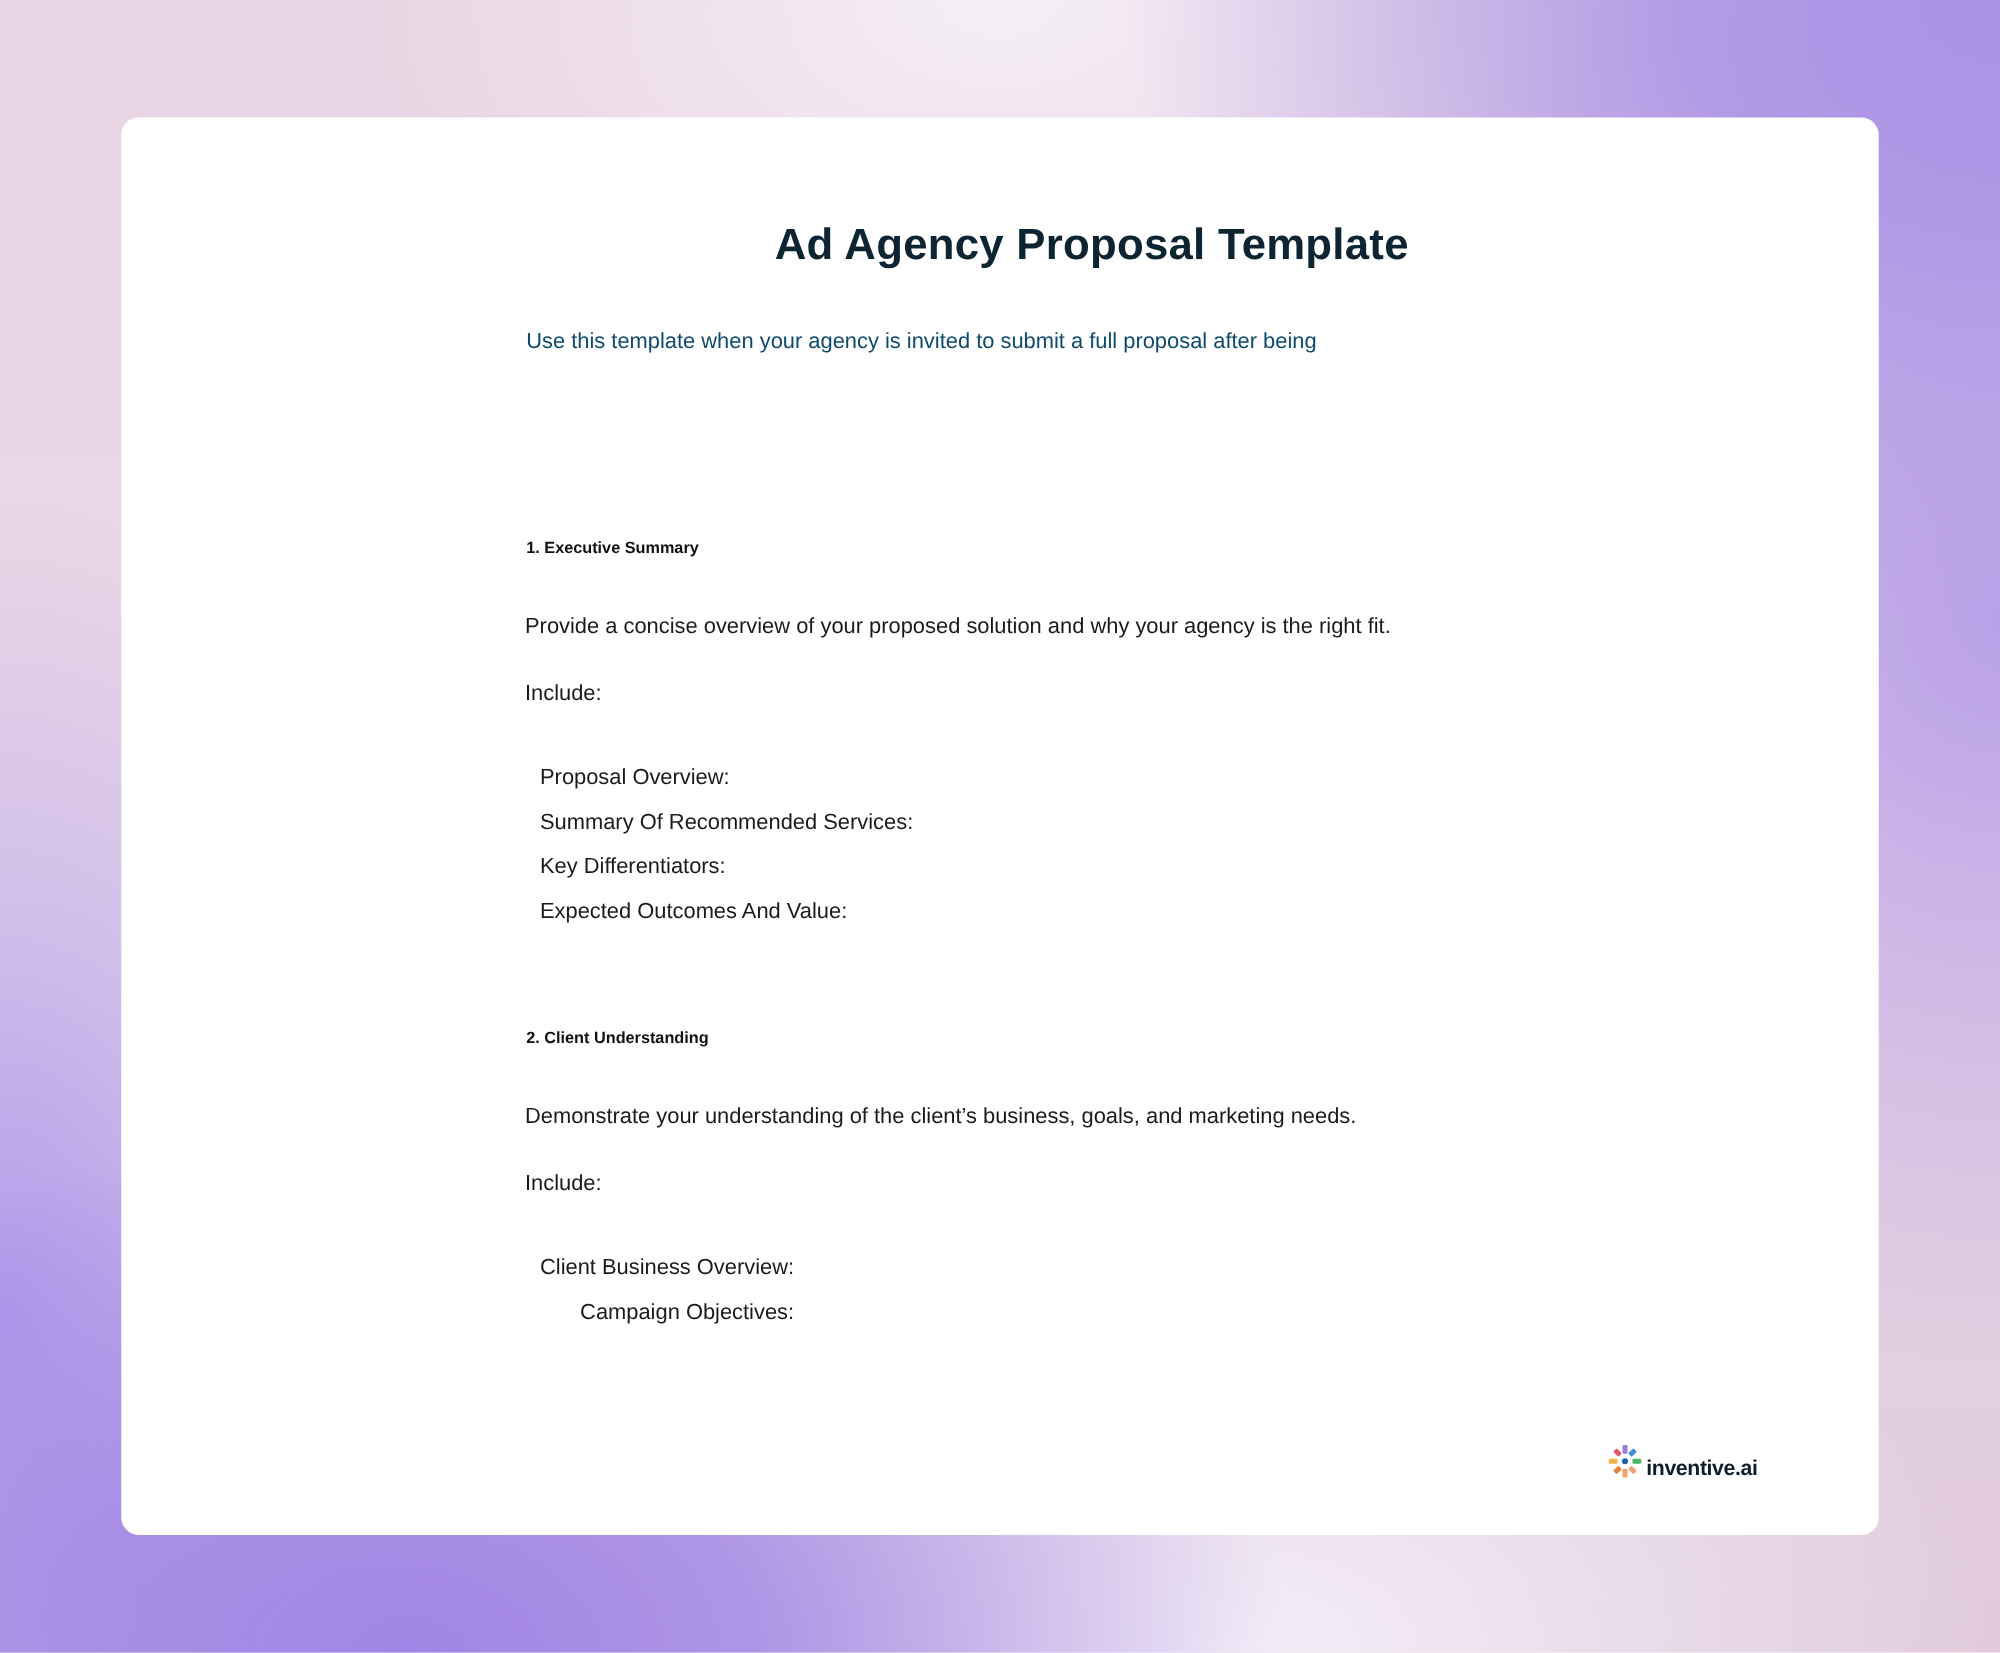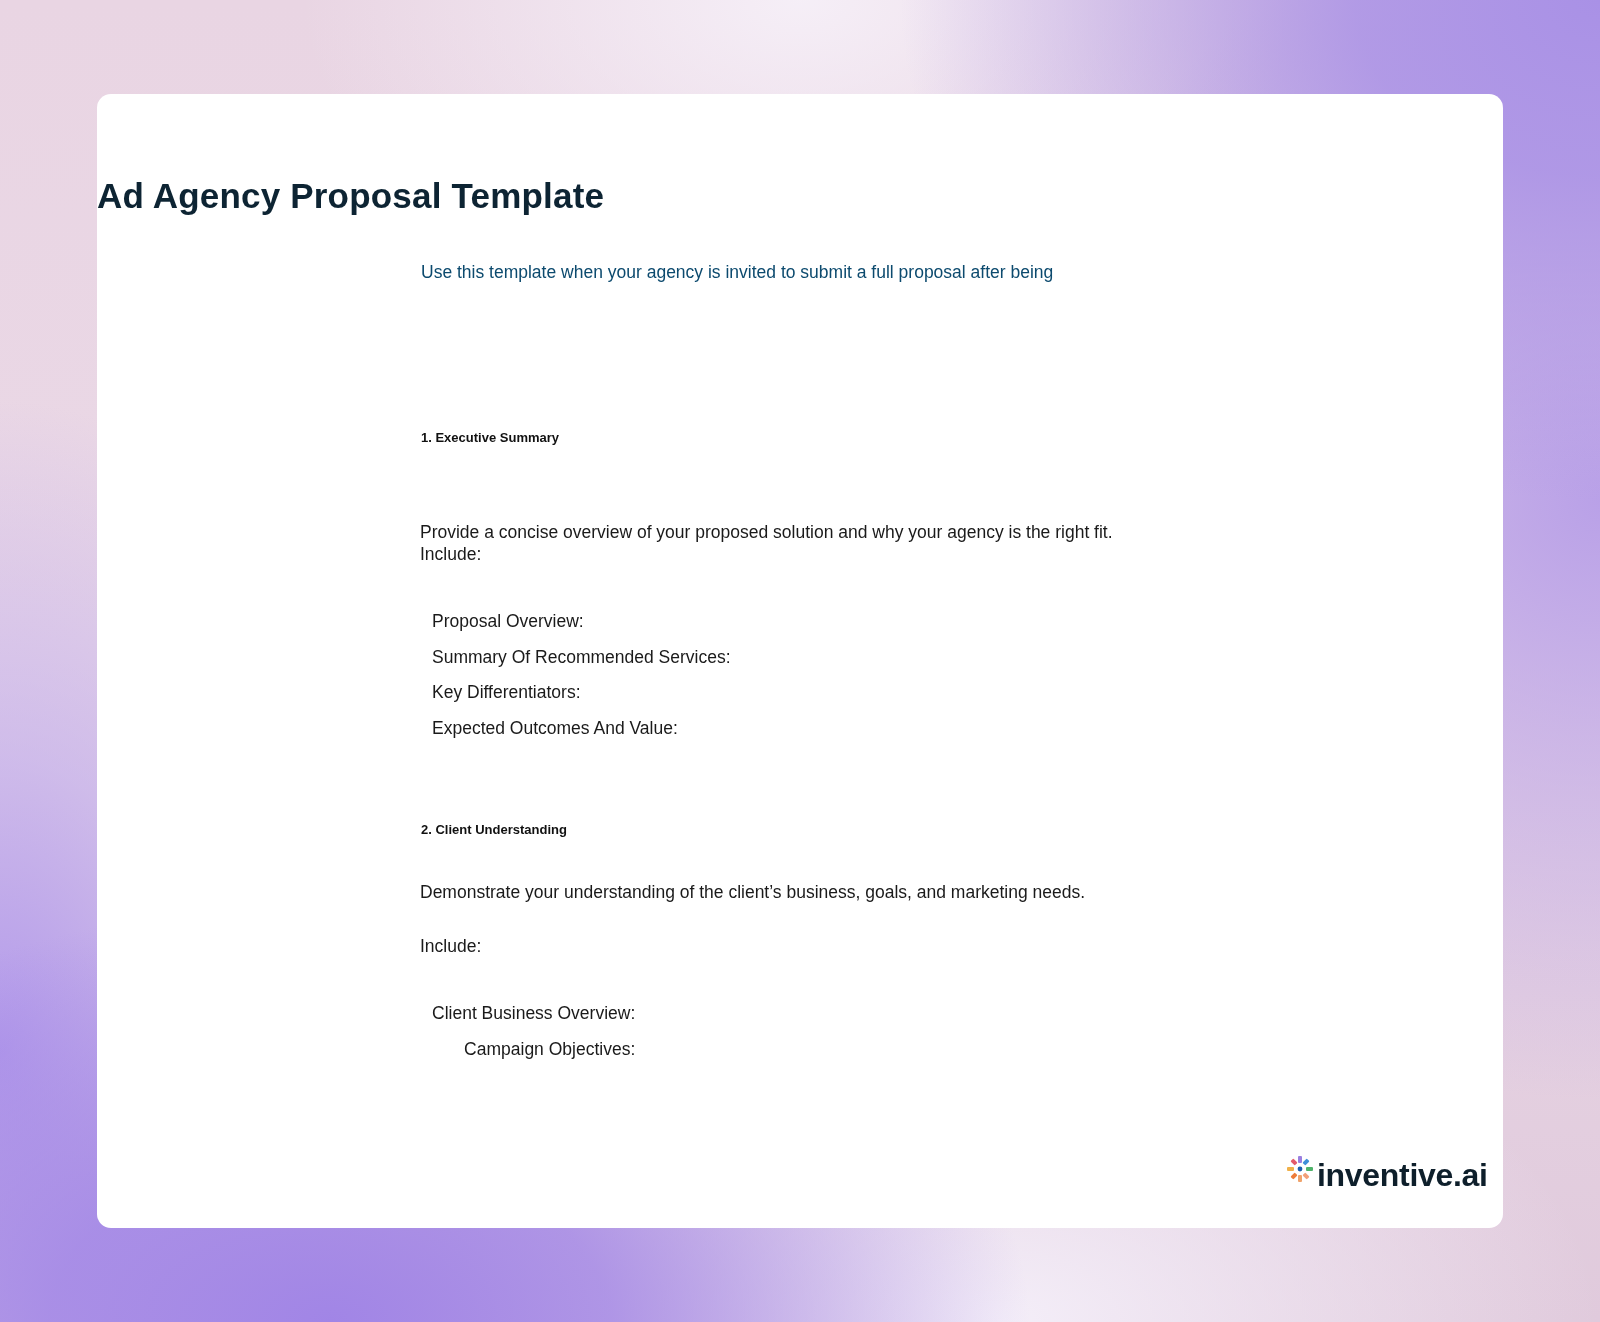--- a/index.html
+++ b/index.html
@@ -35,21 +35,21 @@
       left: 323px;
       top: 0;
       width: 800px;
     }
     .title {
       position: absolute;
       left: 0;
       width: 1030px;
       top: 82px;
       margin: 0;
-      text-align: left;
+      text-align: right;
       font-size: 35px;
       font-weight: bold;
       color: #0d2433;
       letter-spacing: 0.2px;
       left: 0;
     }
     .intro {
       position: absolute;
       top: 160px;
       left: 1px;
@@ -95,41 +95,41 @@
       height: 34px;
       display: flex;
       align-items: center;
     }
     .logo-mark {
       width: 28px;
       height: 28px;
       margin-right: 3px;
     }
     .logo-text {
-      font-size: 32px;
+      font-size: 17px;
       font-weight: bold;
       color: #0e1f2b;
       letter-spacing: -0.3px;
       margin-top: 12px;
     }
   </style>
 </head>
 <body>
 
 <div class="card">
   <h1 class="title">Ad Agency Proposal Template</h1>
 
   <div class="doc">
     <p class="intro">
       <span>Use this template when your agency is invited to submit a full proposal after being</span><br>
       <br>
     </p>
 
     <h2 class="h2" style="top:336px;">1. Executive Summary</h2>
-    <p class="p" style="top:396px;margin-top:32px;">Provide a concise overview of your proposed solution and why your agency is the right fit.</p>
+    <p class="p" style="top:396px;">Provide a concise overview of your proposed solution and why your agency is the right fit.</p>
     <p class="p" style="top:450px;">Include:</p>
     <ul class="list" style="top:498px;">
       <li>Proposal Overview:</li>
       <li>Summary Of Recommended Services:</li>
       <li>Key Differentiators:</li>
       <li>Expected Outcomes And Value:</li>
     </ul>
 
     <h2 class="h2" style="top:728px;">2. Client Understanding</h2>
     <p class="p" style="top:788px;text-align:right;">Demonstrate your understanding of the client’s business, goals, and marketing needs.</p>

